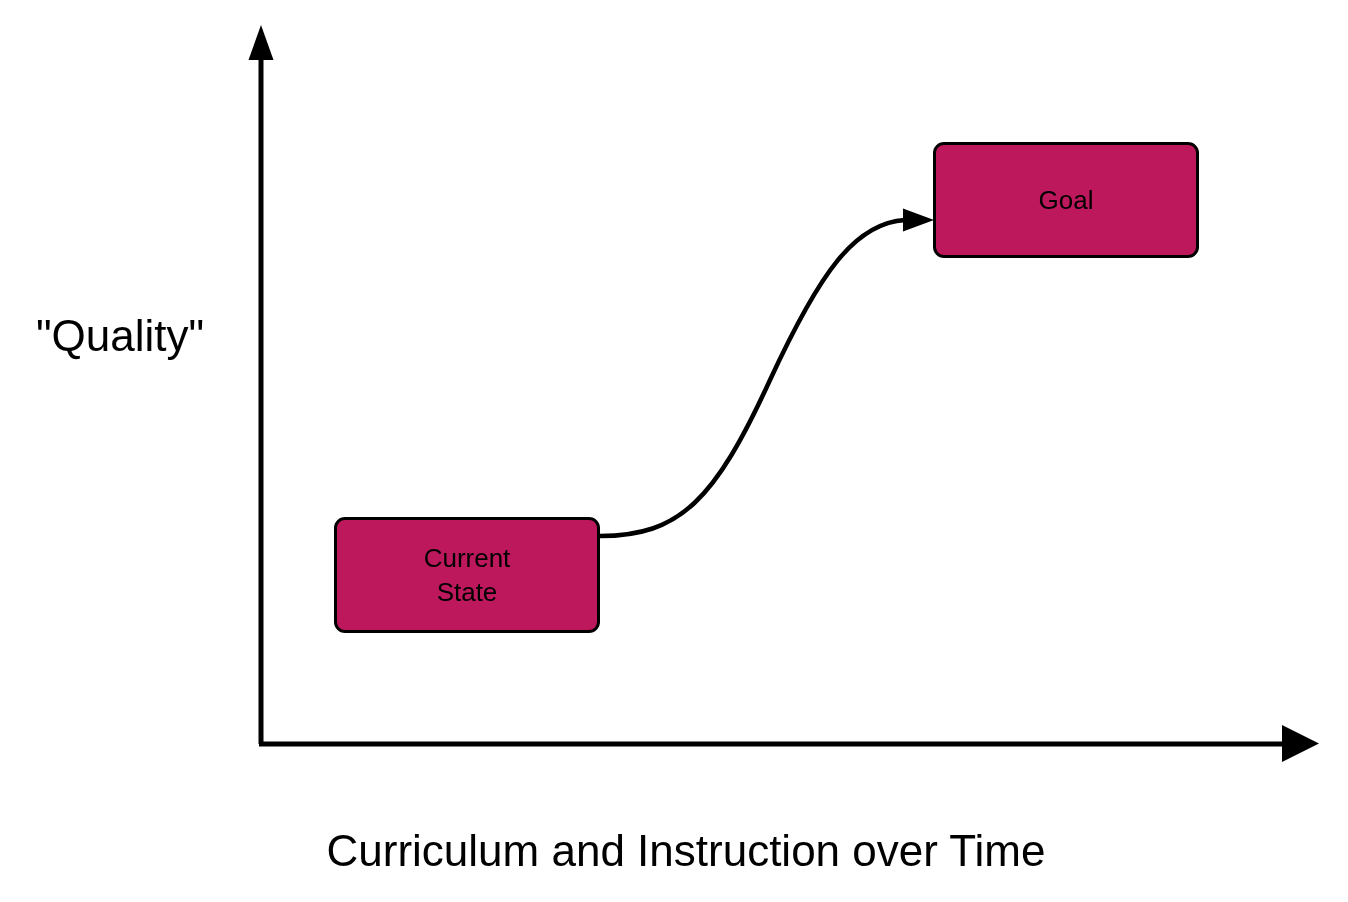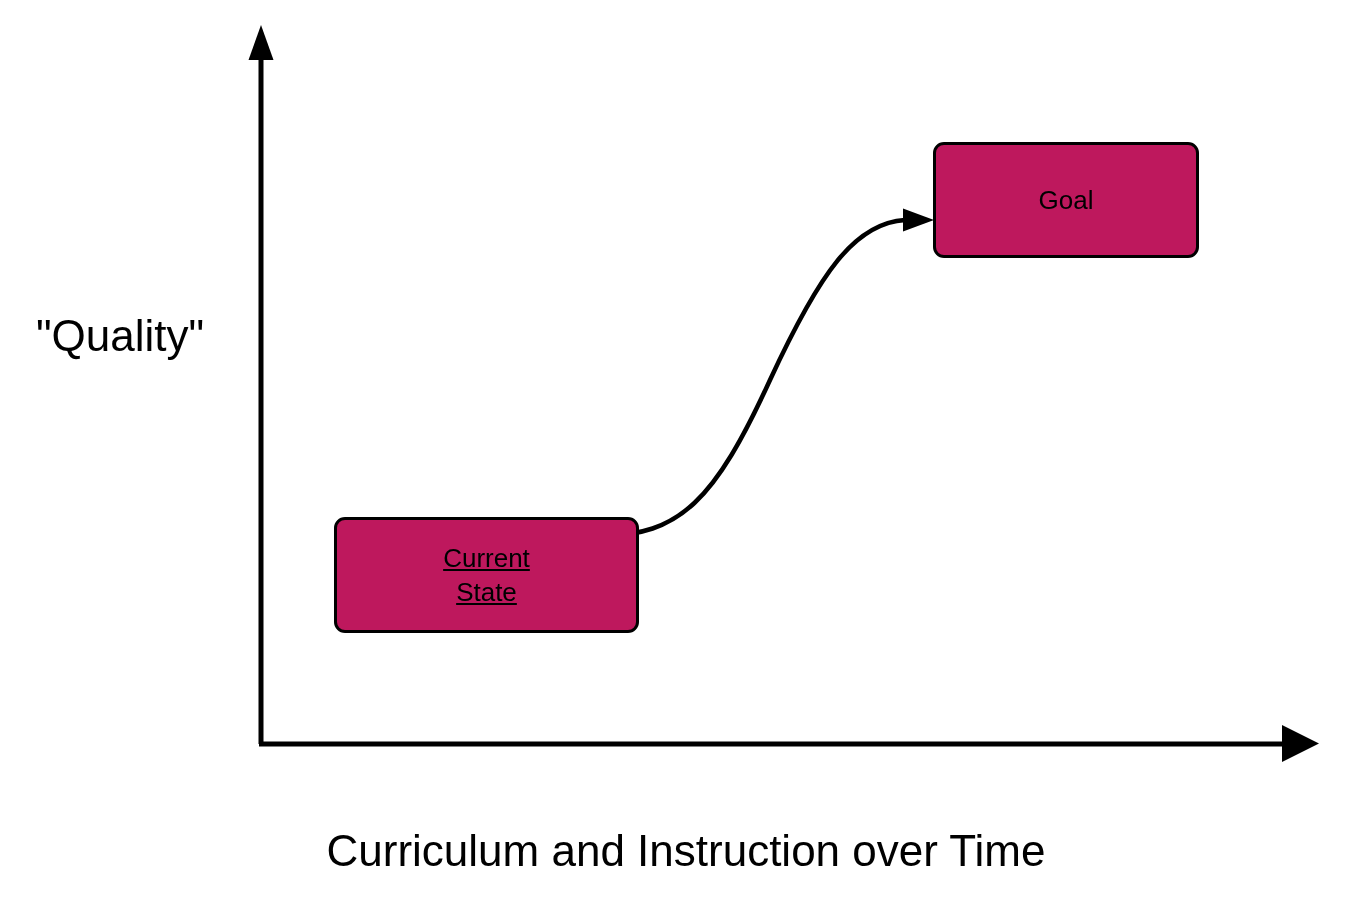--- a/index.html
+++ b/index.html
@@ -59,23 +59,22 @@
     font-family: "Liberation Sans", sans-serif;
     font-size: 26px;
     line-height: 1.32;
     color: #000000;
     text-align: center;
     white-space: pre-line;
   }
   #node-current-state {
     left: 334px;
     top: 517px;
-    width: 305px;
+    width: 266px;
     height: 116px;
-    text-decoration: underline;
   }
   #node-goal {
     left: 933px;
     top: 142px;
     width: 266px;
     height: 116px;
   }
 </style>
 </head>
 <body>

